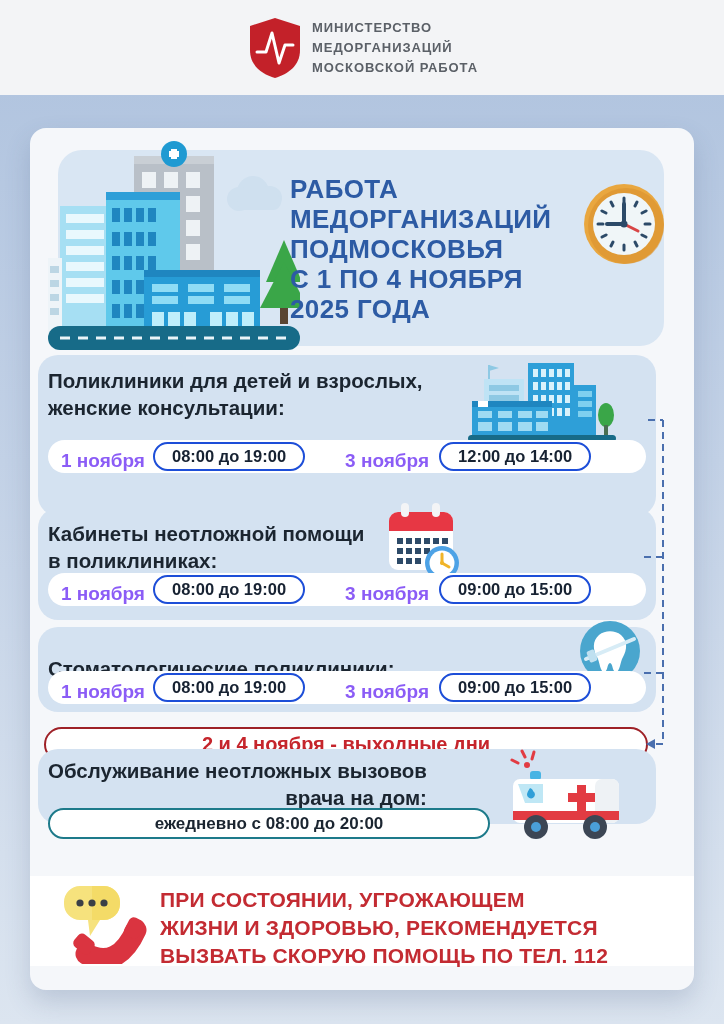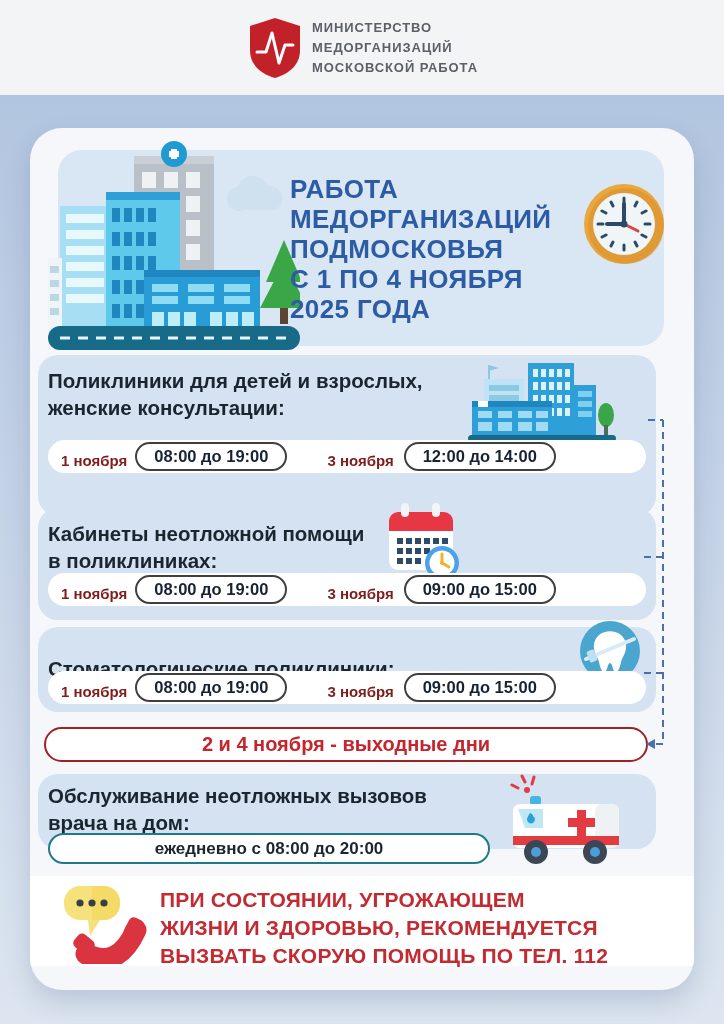--- a/index.html
+++ b/index.html
@@ -7,33 +7,33 @@
     width:724px;height:1024px;position:relative;overflow:hidden;
     font-family:"Liberation Sans",sans-serif;
     background:linear-gradient(180deg,#aec2de 0%,#c2d1e6 45%,#dce5f0 100%);
   }
   
   .header{position:absolute;top:0;left:0;width:724px;height:95px;background:#f3f4f6;
     display:flex;align-items:center;justify-content:center;gap:8px;}
   .ministry-text{font-size:13px;font-weight:bold;color:#5b6067;letter-spacing:0.9px;line-height:20px;}
   
   .card{position:absolute;left:30px;top:128px;width:664px;height:862px;background:#f5f7fa;
-    border-radius:32px;box-shadow:0 12px 26px rgba(60,80,120,0.20);overflow:hidden;}
+    border-radius:16px;box-shadow:0 12px 26px rgba(60,80,120,0.20);overflow:hidden;}
   .hero-panel{position:absolute;left:28px;top:22px;width:606px;height:196px;background:#d9e6f3;border-radius:24px;}
   .hero-city{position:absolute;left:18px;top:12px;}
   .hero-title{position:absolute;left:260px;top:46px;width:300px;
     font-size:26px;line-height:30px;font-weight:800;color:#2d5ba4;letter-spacing:0.4px;}
   .clock{position:absolute;left:552px;top:54px;}
   
   .sect{position:absolute;left:8px;width:618px;background:#d4e2f1;border-radius:20px;}
   .sect-heading{position:absolute;left:10px;font-size:20.5px;font-weight:800;color:#1b2530;line-height:27px;}
   .date-row{position:absolute;left:10px;width:598px;height:33px;background:#fff;border-radius:17px;
     display:flex;align-items:center;box-sizing:border-box;}
-  .date-label{font-size:15px;font-weight:800;color:#7f1d1d;white-space:nowrap;margin-top:8px;}
-  .time-pill{border:2px solid #404040;border-radius:17px;height:29px;padding:10px 17px;background:#fff;
+  .date-label{font-size:19px;font-weight:800;color:#8b5cf6;white-space:nowrap;margin-top:8px;}
+  .time-pill{border:2px solid #1d4ed8;border-radius:17px;height:29px;padding:10px 17px;background:#fff;
     display:flex;align-items:center;font-size:16.5px;font-weight:700;color:#172232;box-sizing:border-box;white-space:nowrap;}
   .ml13{margin-left:13px}.ml8{margin-left:8px}.ml40{margin-left:40px}.ml10{margin-left:10px}
   .sect-icon{position:absolute;}
   
   .banner{position:absolute;left:14px;top:599px;width:604px;height:35px;background:#fff;
     border:2.5px solid #9e2127;border-radius:20px;box-sizing:border-box;
     display:flex;align-items:center;justify-content:center;
     font-size:20px;font-weight:800;color:#c5252c;}
   
   .teal-pill{position:absolute;left:10px;top:59px;width:442px;height:31px;background:#fff;
@@ -318,21 +318,21 @@
       <span class="time-pill ml8">08:00 до 19:00</span>
       <span class="date-label ml40">3 ноября</span>
       <span class="time-pill ml10">09:00 до 15:00</span>
     </div>
   </div>
 
   <div class="banner">
     <span>2 и 4 ноября - выходные дни</span>
   </div>
 
-  <div class="sect" style="top:646px;height:75px;">
+  <div class="sect" style="top:621px;height:75px;text-align:right;">
     <div class="sect-heading" style="top:8px;">
       <div>Обслуживание неотложных вызовов</div>
       <div>врача на дом:</div>
     </div>
     <div class="teal-pill">ежедневно с 08:00 до 20:00</div>
     <svg class="sect-icon" style="left:465px;top:0px;" width="128" height="94" viewBox="0 0 128 94">
       <g stroke="#e23b42" stroke-width="3" stroke-linecap="round">
         <line x1="22" y1="8" x2="19" y2="2"></line>
           <line x1="29" y1="10" x2="31" y2="3"></line>
           <line x1="15" y1="14" x2="9" y2="11"></line>

